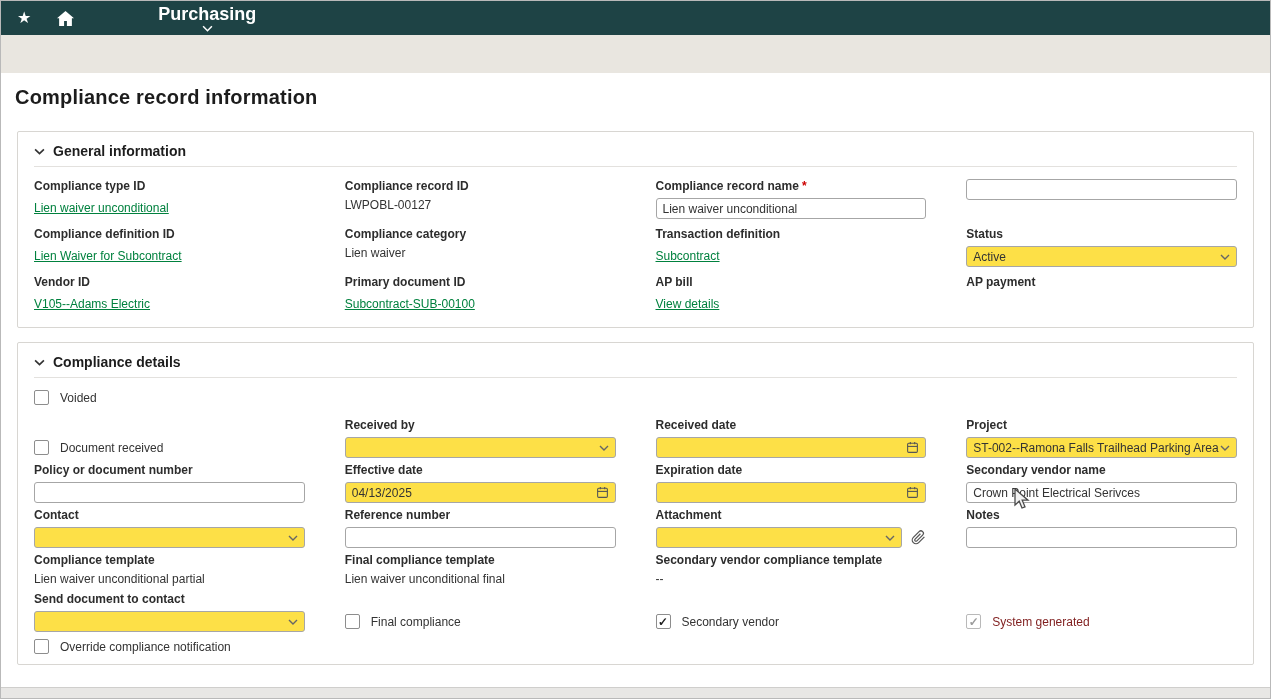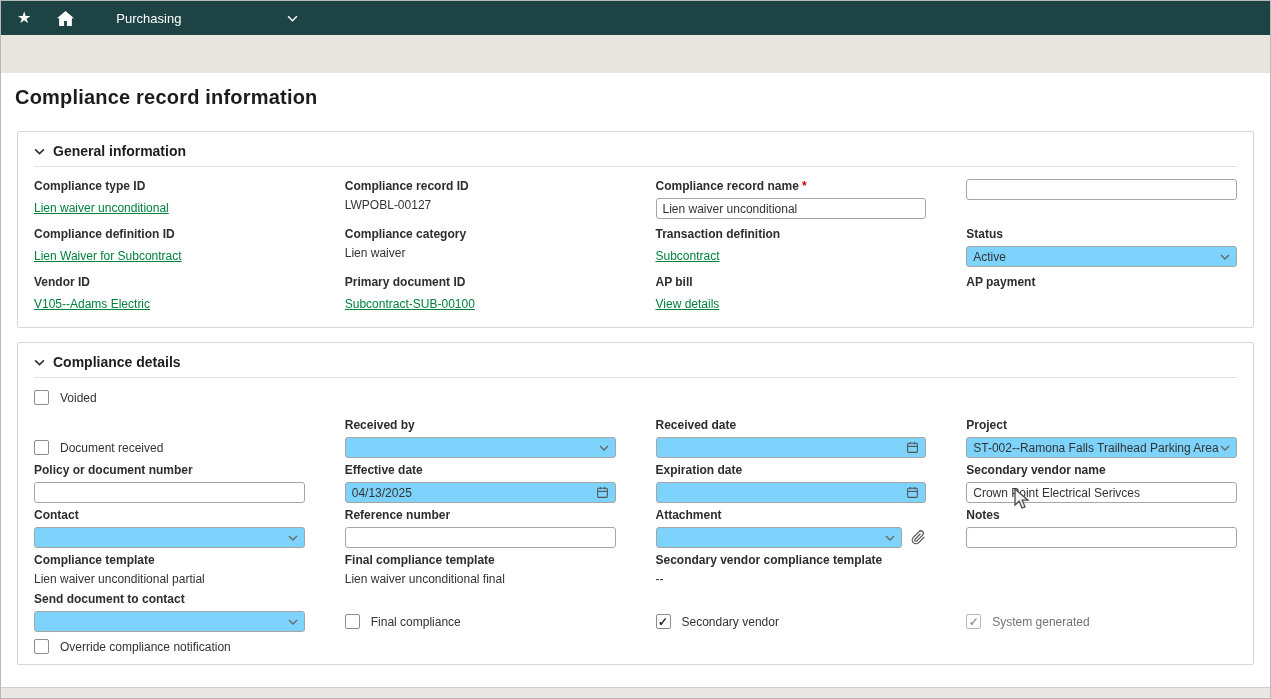--- a/index.html
+++ b/index.html
@@ -5,21 +5,21 @@
   * { margin:0; padding:0; box-sizing:border-box; }
   html,body { width:1271px; height:699px; }
   body { font-family:"Liberation Sans", sans-serif; background:#fff; overflow:hidden; }
   .screen { position:relative; width:1271px; height:699px; background:#fff; border:1px solid #b9b9b9; overflow:hidden; }
 
   
   .topbar { height:34px; background:#1e4345; display:flex; align-items:center; padding:0 16px; }
   .tb-star { color:#fff; font-size:16px; line-height:1; cursor:pointer; margin-right:26px; }
   .tb-home { display:flex; align-items:center; cursor:pointer; margin-right:42px; }
   .app-menu { display:flex; align-items:center; justify-content:space-between; width:182px; color:#fff;
-              font-size:13px; font-weight:normal; cursor:pointer; }
+              font-size:18px; font-weight:bold; cursor:pointer;flex-direction:column; }
 
   .subbar { height:38px; background:#e9e6e0; }
 
   .page-title { font-size:20px; font-weight:bold; color:#1c1c1c; padding:13px 0 10px 14px; letter-spacing:.2px; }
 
   
   .card { margin:12px 16px 14px; background:#fff; border:1px solid #d8d6d2; border-radius:2px; padding:8px 16px 10px; }
   .sec-header { display:flex; align-items:center; gap:8px; font-size:14px; font-weight:bold; color:#1d1d1d;
                 padding:3px 0 7px; border-bottom:1px solid #e3e1de; cursor:pointer; }
   .sec-body { padding-top:12px; }
@@ -30,36 +30,36 @@
   .frow.tight { margin-bottom:5px; }
   .c1{grid-column:1/2}.c2{grid-column:2/3}.c3{grid-column:3/4}.c4{grid-column:4/5}
 
   .flabel { font-size:12px; font-weight:bold; color:#2d2d2d; margin-bottom:5px; white-space:nowrap; }
   .req { color:#cc0000; margin-left:3px; font-size:12px; }
   .fvalue { font-size:12px; color:#333; min-height:15px; display:block; }
   .link { font-size:12px; color:#00813e; text-decoration:underline; cursor:pointer; display:inline-block; min-height:15px; }
 
   .tinput { width:100%; height:21px; border:1px solid #a6a6a6; border-radius:3px; background:#fff;
             font-family:inherit; font-size:12px; color:#333; padding:0 6px; outline:none; }
-  .selectbox, .datebox { width:100%; height:21px; border:1px solid #a6a6a6; border-radius:3px; background:#7dd3fc;
+  .selectbox, .datebox { width:100%; height:21px; border:1px solid #a6a6a6; border-radius:3px; background:#fde047;
             display:flex; align-items:center; justify-content:space-between; padding:0 6px; cursor:pointer; }
   .sel-val { font-size:12px; color:#333; white-space:nowrap; overflow:hidden; text-overflow:ellipsis; min-height:12px; }
   .icon { display:inline-flex; flex:none; align-items:center; }
 
   .attach-cell { display:flex; align-items:center; gap:9px; }
   .attach-cell .selectbox { flex:1; }
 
   
   .cbrow { display:flex; align-items:center; gap:11px; cursor:pointer; }
   .cb { width:15px; height:15px; flex:none; border:1px solid #8d8d8d; border-radius:2px; background:#fff;
         display:inline-flex; align-items:center; justify-content:center; font-size:12px; color:#1d1d1d; }
   .cb.checked::after { content:"✓"; font-weight:bold; line-height:1; }
   .cblabel { font-size:12px; color:#333; }
   .cbrow.disabled .cb { border-color:#b9b9b9; color:#9b9b9b; }
-  .cbrow.disabled .cblabel { color:#737373; }
+  .cbrow.disabled .cblabel { color:#7f1d1d; }
   .voided-row { margin-bottom:13px;text-align:right; }
   .override-row { margin-top:7px; }
 
   .bottom-strip { position:absolute; left:0; right:0; bottom:0; height:11px; background:#e8e7e5; border-top:1px solid #cfcecc; }
   .cursor { position:absolute; left:1010px; top:487px; pointer-events:none; z-index:50; }
 </style>
 </head>
 <body>
 
 <div class="screen">

